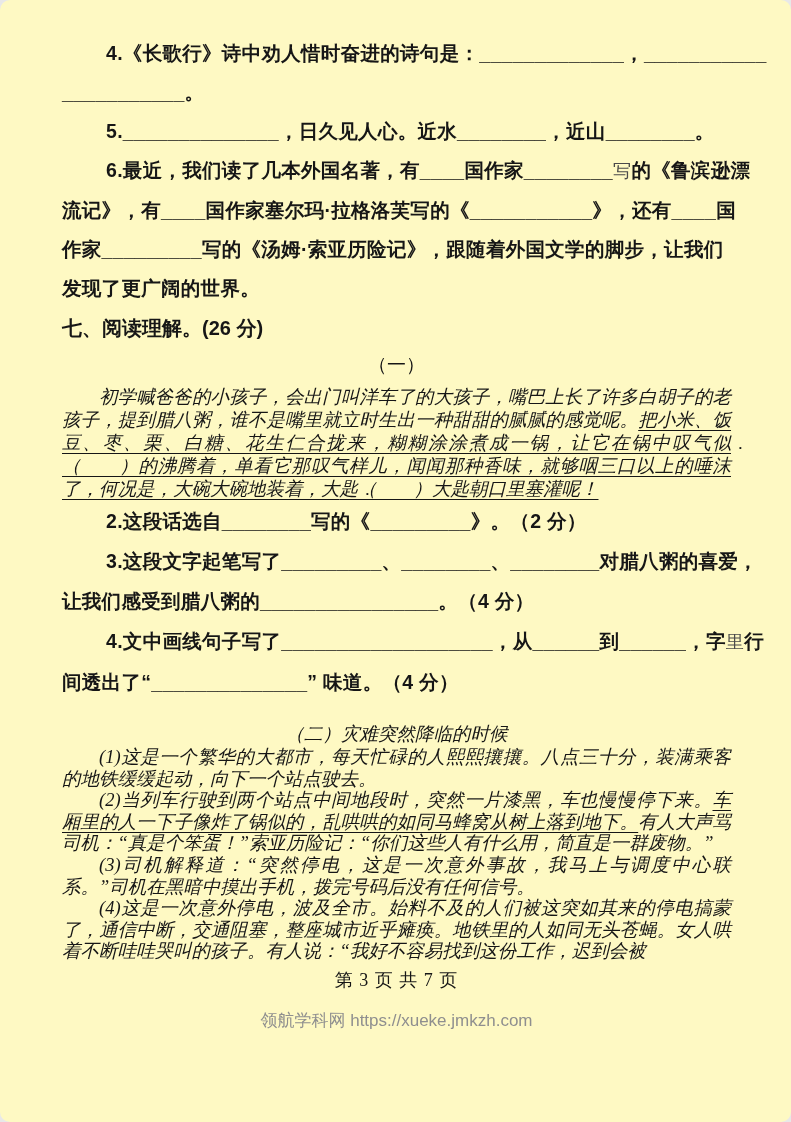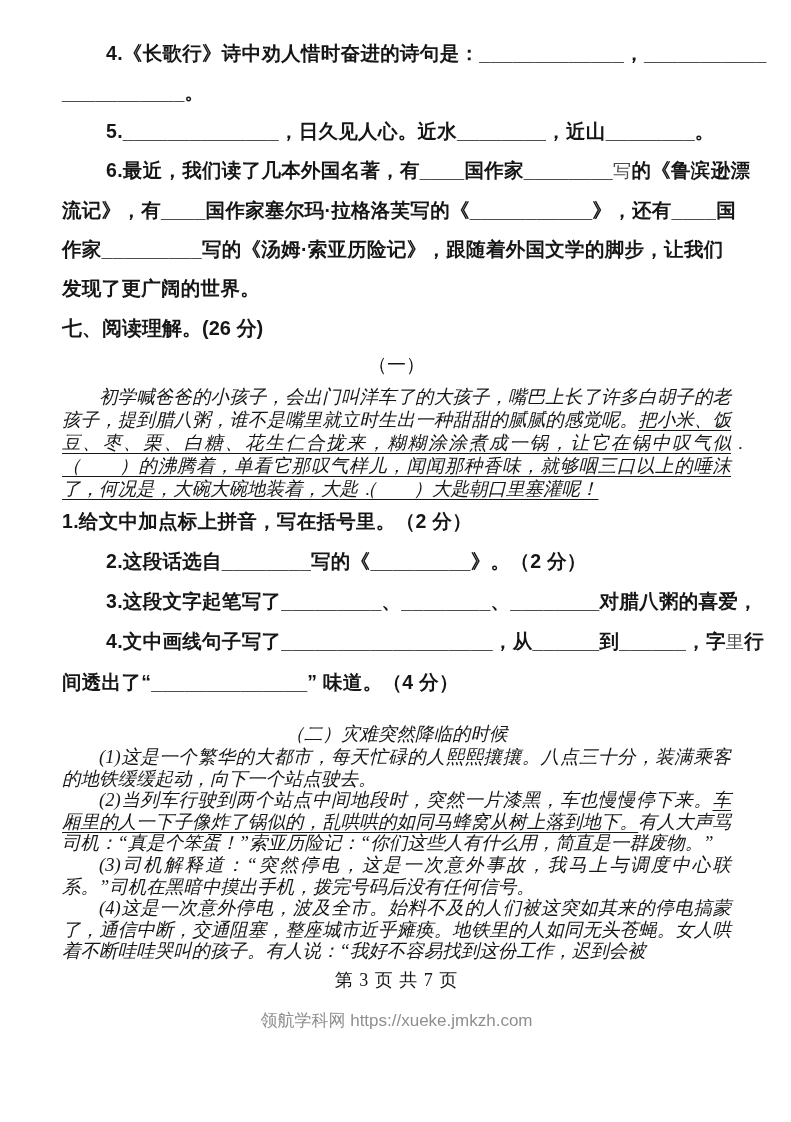--- a/index.html
+++ b/index.html
@@ -1,24 +1,25 @@
 <!DOCTYPE html>
 <html><head>
 <meta charset="utf-8">
 <style>
   * { box-sizing: border-box; }
   html, body { margin: 0; padding: 0; background: #e8e8e8; }
   .page {
     width: 791px; height: 1122px;
     margin: 0 auto;
-    background: #ffffff;
+    background: #fef9c3;
     color: #161616;
     overflow: hidden;
     position: relative;
     font-family: "Liberation Sans", sans-serif;
+    border-radius: 10px;
   }
   .content { padding: 34px 60px 0 62px; }
 
   
   .qline {
     font-weight: 700;
     font-size: 19.5px;
     line-height: 39px;
     white-space: nowrap;
     letter-spacing: 0.3px;
@@ -126,23 +127,23 @@
     <div class="qline ind"><span>6.最近，我们读了几本外国名著，有____国作家________</span><span class="light">写</span><span>的《鲁滨逊漂</span></div>
     <div class="qline">流记》，有____国作家塞尔玛·拉格洛芙写的《___________》，还有____国</div>
     <div class="qline">作家_________写的《汤姆·索亚历险记》，跟随着外国文学的脚步，让我们</div>
     <div class="qline">发现了更广阔的世界。</div>
 
     <div class="sec-heading">七、阅读理解。(26 分)</div>
 
     <div class="center-title">（一）</div>
     <div class="passage p1"><span>初学喊爸爸的小孩子，会出门叫洋车了的大孩子，嘴巴上长了许多白胡子的老孩子，提到腊八粥，谁不是嘴里就立时生出一种甜甜的腻腻的感觉呢。</span><span class="u"><span>把小米、饭豆、枣、栗、白糖、花生仁合拢来，糊糊涂涂煮成一锅，让它在锅中叹气</span><span class="dotted">似</span><span>（　　）的沸腾着，单看它那叹气样儿，闻闻那种香味，就够咽三口以上的唾沫了，何况是，大碗大碗地装着，大</span><span class="dotted">匙</span><span>（　　）大匙朝口里塞灌呢！</span></span></div>
 
-    <div class="rq">1.给文中加点标上拼音，写在括号里。（2 分）</div>
     <div class="rq ind">2.这段话选自________写的《_________》。（2 分）</div>
     <div class="rq ind">3.这段文字起笔写了_________、________、________对腊八粥的喜爱，</div>
+    <div class="rq">让我们感受到腊八粥的________________。（4 分）</div>
     <div class="rq ind"><span>4.文中画线句子写了___________________，从______到______，字</span><span class="light">里</span><span>行</span></div>
     <div class="rq">间透出了“______________”  味道。（4 分）</div>
 
     <div class="p2-title">（二）灾难突然降临的时候</div>
     <div class="passage2">
       <p>(1)这是一个繁华的大都市，每天忙碌的人熙熙攘攘。八点三十分，装满乘客的地铁缓缓起动，向下一个站点驶去。</p>
       <p><span>(2)当列车行驶到两个站点中间地段时，突然一片漆黑，车也慢慢停下来。</span><span class="u">车厢里的人一下子像炸了锅似的，乱哄哄的如同马蜂窝从树上落到地下。</span><span>有人大声骂司机：“真是个笨蛋！”索亚历险记：“你们这些人有什么用，简直是一群废物。”</span></p>
       <p>(3)司机解释道：“突然停电，这是一次意外事故，我马上与调度中心联系。”司机在黑暗中摸出手机，拨完号码后没有任何信号。</p>
       <p>(4)这是一次意外停电，波及全市。始料不及的人们被这突如其来的停电搞蒙了，通信中断，交通阻塞，整座城市近乎瘫痪。地铁里的人如同无头苍蝇。女人哄着不断哇哇哭叫的孩子。有人说：“我好不容易找到这份工作，迟到会被</p>
     </div>

